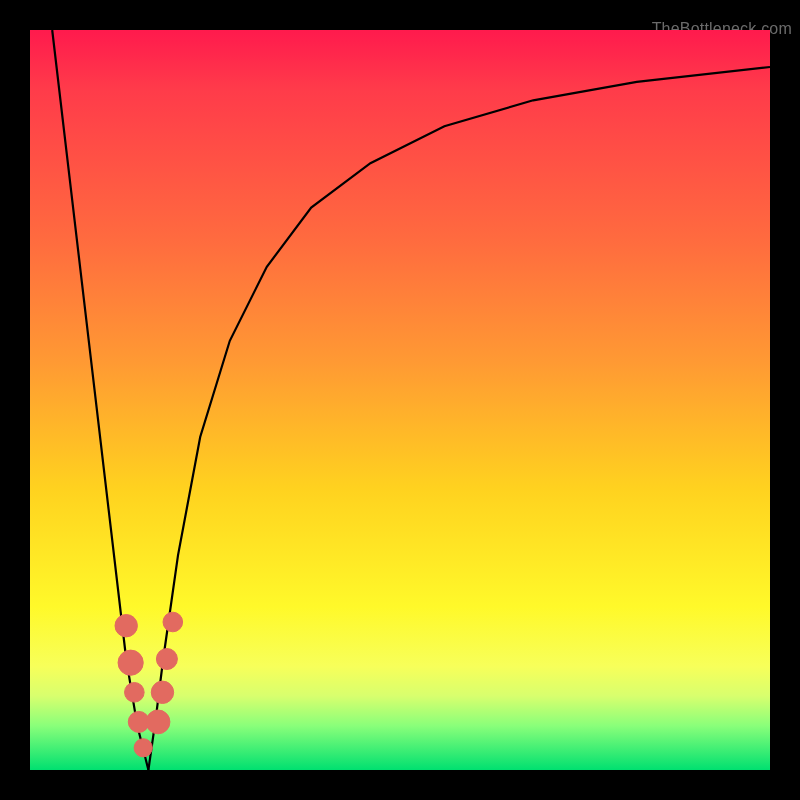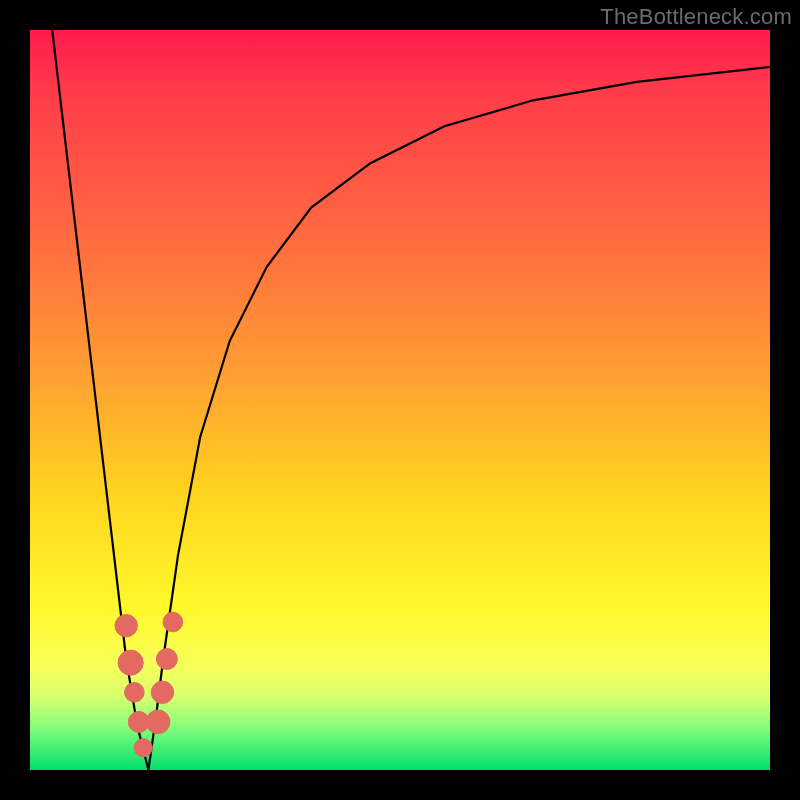--- a/index.html
+++ b/index.html
@@ -41,24 +41,24 @@
   svg.curve {
     position: absolute;
     left: 0;
     top: 0;
     width: 740px;
     height: 740px;
     overflow: visible;
   }
   .watermark {
     position: absolute;
-    top: 4px;
+    top: 20px;
     right: 8px;
     color: #6b6b6b;
-    font-size: 22px;
+    font-size: 16px;
     font-weight: 500;
     letter-spacing: 0.2px;
     user-select: none;
     margin-left: 32px;
   }
 </style>
 </head>
 <body>
 
 <div class="frame">

